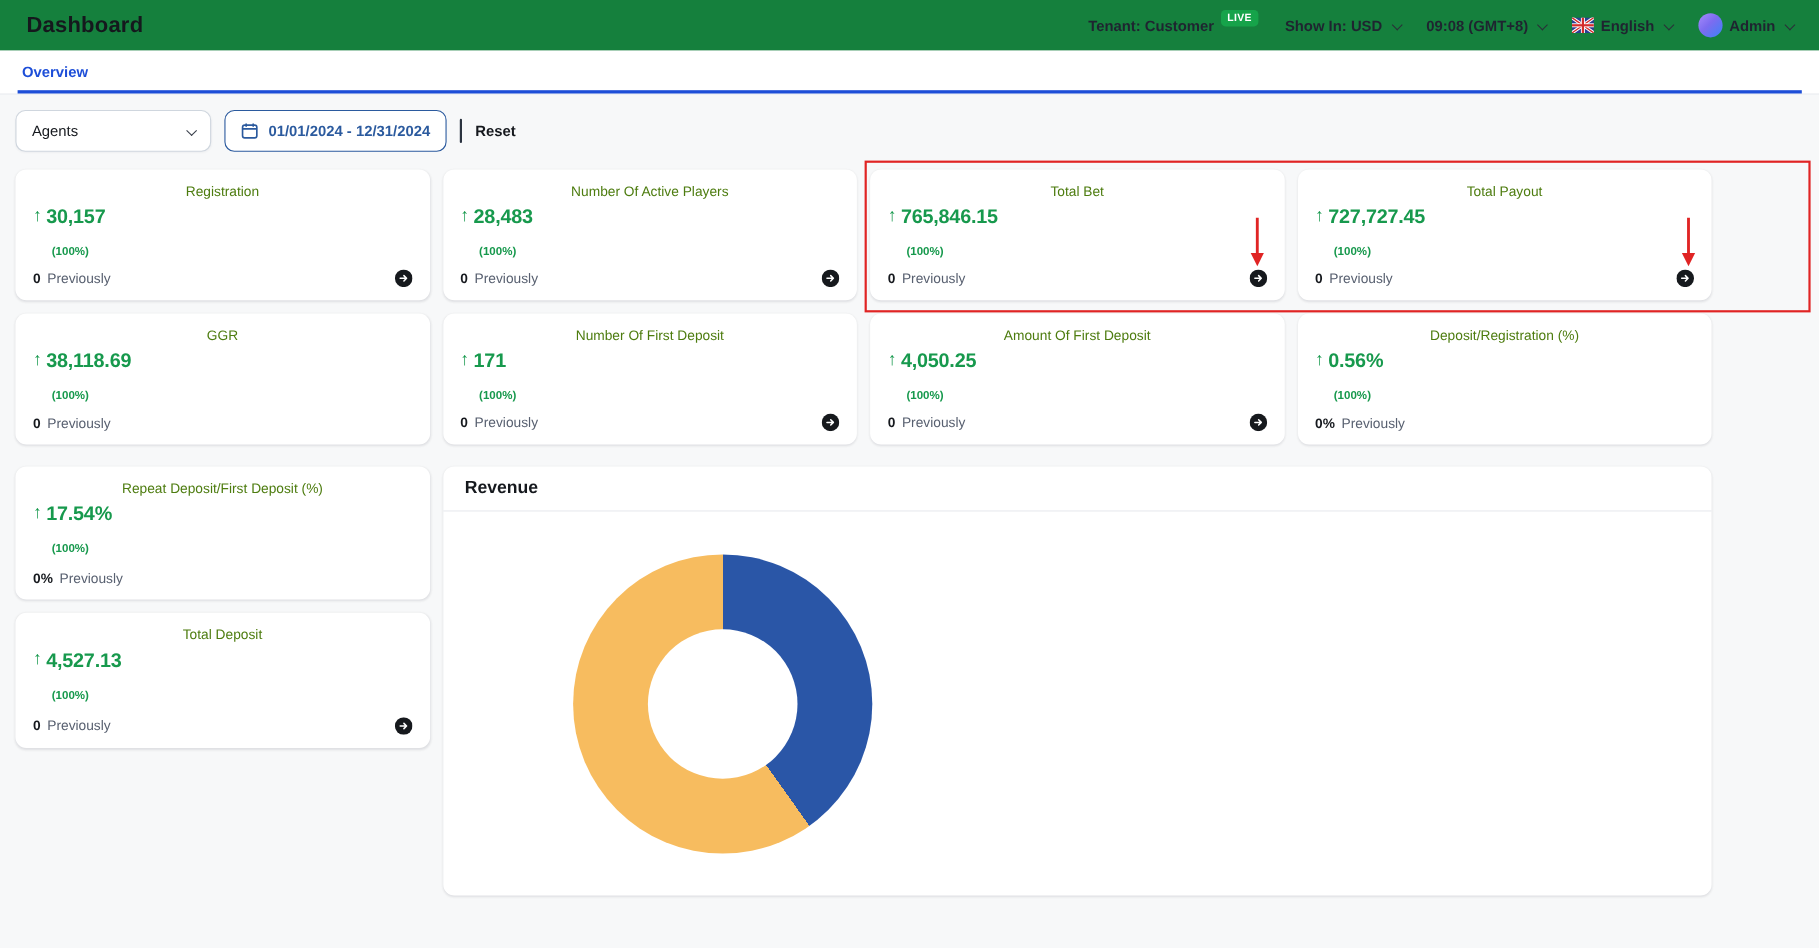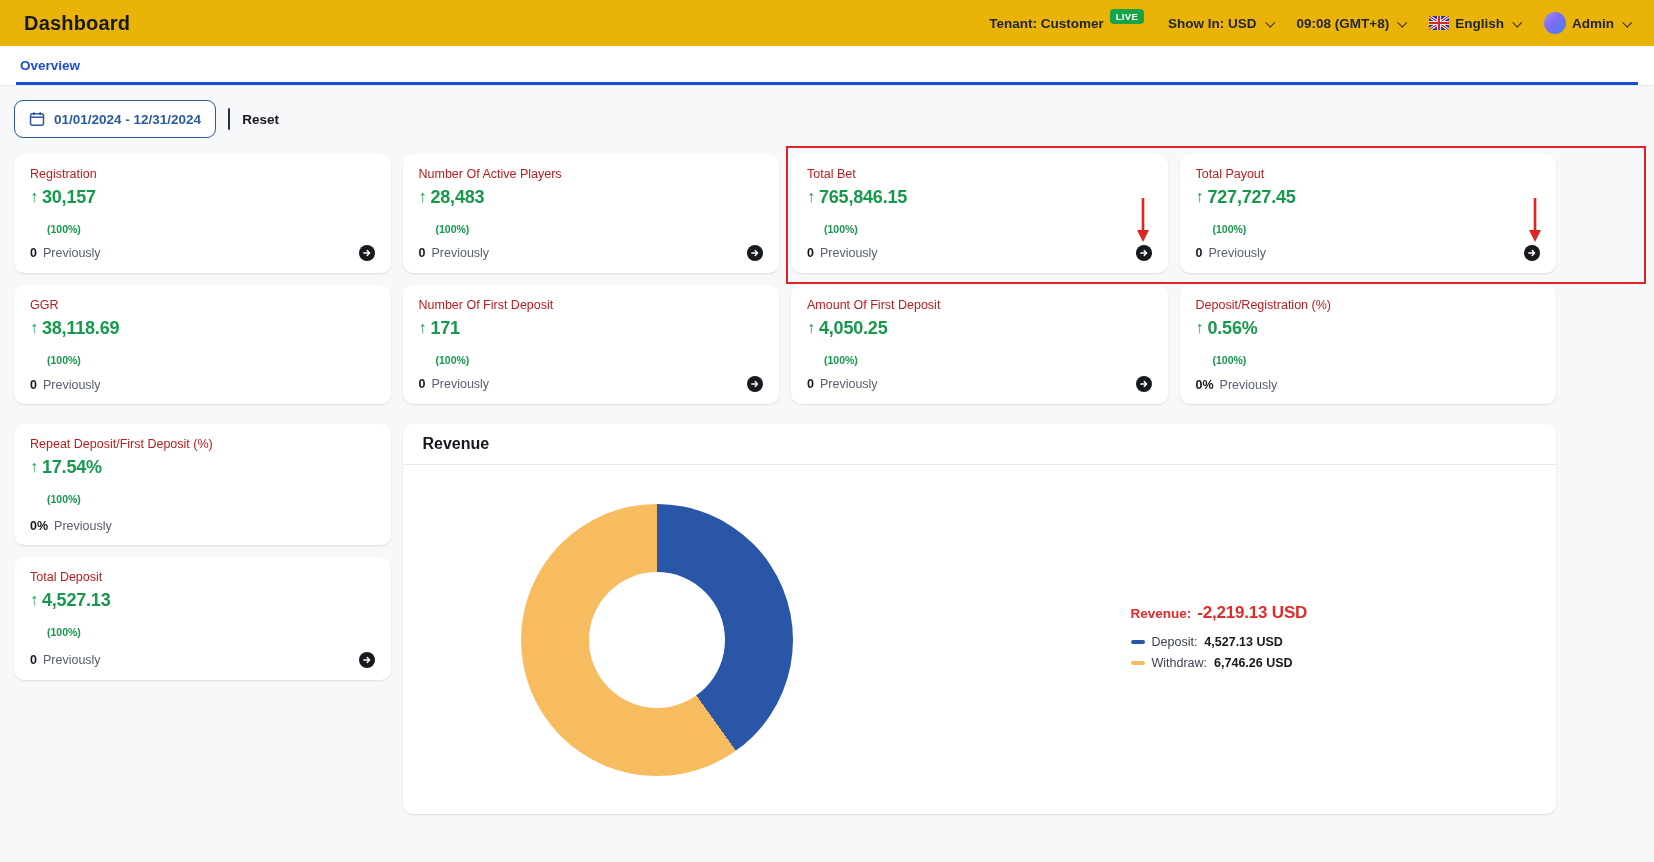--- a/index.html
+++ b/index.html
@@ -1,21 +1,21 @@
 <!DOCTYPE html>
 <html><head>
 <meta charset="utf-8">
 <style>
   * { margin:0; padding:0; box-sizing:border-box; }
   html,body { width:1654px; height:862px; }
   body { font-family:"Liberation Sans", sans-serif; background:#f7f8f9; overflow:hidden; }
   .page { position:relative; width:1654px; height:862px; }
 
   
-  .topbar { height:46px; background:#eab308; display:flex; align-items:center; padding:0 24px; }
+  .topbar { height:46px; background:#15803d; display:flex; align-items:center; padding:0 24px; }
   .page-title { font-size:20px; font-weight:800; color:#15181d; letter-spacing:.2px; }
   .topbar-right { margin-left:auto; display:flex; align-items:center; gap:24px; font-size:13.5px; font-weight:700; color:#1f2430; }
   .tb-item { display:flex; align-items:center; gap:6px; cursor:pointer; white-space:nowrap; }
   .chev { width:7px; height:7px; border-right:1.8px solid #2a2f38; border-bottom:1.8px solid #2a2f38; transform:rotate(45deg) translateY(-1px); display:inline-block; margin-left:3px; }
   .live-badge { background:#16a34a; color:#fff; font-size:9.5px; font-weight:800; padding:2px 6px; border-radius:4px; transform:translateY(-7px); display:inline-block; letter-spacing:.3px; }
   .avatar { width:22px; height:22px; border-radius:50%; background:linear-gradient(135deg,#a78bfa 0%,#7c6cf0 45%,#3b82f6 100%); }
 
   
   .tabsbar { background:#fff; border-bottom:1px solid #e7e9ee; display:flex; padding:0 16px; gap:26px; height:40px;flex-direction:column; }
   .tab { font-size:13.5px; padding:12px 4px 9px; cursor:pointer; color:#3c4250; font-weight:600; border-bottom:3px solid transparent; }
@@ -28,21 +28,21 @@
   .agents-select { width:178px; height:38px; background:#fff; border:1px solid #cfd6de; border-radius:9px; display:flex; align-items:center; justify-content:space-between; padding:0 14px; font-size:13.5px; color:#15181d; cursor:pointer; box-shadow:0 1px 2px rgba(16,24,40,.04); }
   .agents-select .chev { border-color:#3a404c; }
   .date-btn { height:38px; background:#fff; border:1.5px solid #2b5a9e; border-radius:9px; display:flex; align-items:center; gap:9px; padding:12px 14px; font-size:13.5px; font-weight:600; color:#2b5a9e; cursor:pointer; }
   .vdiv { width:2px; height:22px; background:#2b3340; border-radius:1px; }
   .reset-btn { background:none; border:none; font-family:inherit; font-size:13.5px; font-weight:800; color:#15181d; cursor:pointer; }
 
   
   .grid { display:grid; grid-template-columns:repeat(4,1fr); gap:12px; position:relative; }
   .card { background:#fff; border-radius:10px; box-shadow:0 1px 2px rgba(16,24,40,.06), 0 1px 3px rgba(16,24,40,.05); }
   .stat { min-height:119px; padding:13px 16px 12px; display:flex; flex-direction:column; position:relative; }
-  .stat-title { font-size:12.5px; color:#b91c1c; }
+  .stat-title { font-size:12.5px; color:#4d7c0f;text-align:center; }
   .value-row { margin-top:7px; display:flex; align-items:center; gap:4px; }
   .up { color:#17994d; font-size:16px; font-weight:700; line-height:1; }
   .value { font-size:18px; font-weight:800; color:#17994d; letter-spacing:-.2px; line-height:1; }
   .pct { margin-left:17px; margin-top:17px; font-size:10.5px; font-weight:800; color:#17994d; }
   .foot { margin-top:auto; display:flex; align-items:center; gap:6px; font-size:12.5px; }
   .pv { font-weight:800; color:#15181d; }
   .pl { color:#586070; }
   .go { margin-left:auto; width:16px; height:16px; cursor:pointer; display:inline-flex; }
 
   
@@ -111,20 +111,24 @@
   </div>
 
   <div class="tabsbar">
     <div class="tab active">Overview</div>
     <div class="tab">Statistics</div>
   </div>
 
   <div class="main">
 
     <div class="filter-row">
+      <div class="agents-select">
+        <span>Agents</span>
+        <span class="chev"></span>
+      </div>
       <div class="date-btn">
         <span style="display:inline-flex;">
           <svg width="16" height="16" viewBox="0 0 16 16" fill="none" stroke="#2b5a9e" stroke-width="1.5">
               <rect x="1.5" y="2.8" width="13" height="11.5" rx="2"></rect>
               <path d="M1.5 6.2h13M4.8 1.2v3M11.2 1.2v3"></path>
             </svg>
         </span>
         <span>01/01/2024 - 12/31/2024</span>
       </div>
       <div class="vdiv"></div>
@@ -307,36 +311,20 @@
       </div>
 
       <div class="card revenue-card">
         <div class="rev-head">
           <div class="rev-title">Revenue</div>
         </div>
         <div class="rev-body">
           <div class="donut" style="background: conic-gradient(rgb(42, 86, 167) 0%, rgb(42, 86, 167) 40.1577%, rgb(247, 188, 95) 40.1577%, rgb(247, 188, 95) 100%);">
             <div class="donut-hole"></div>
           </div>
-          <div class="legend">
-            <div class="rev-line">
-              <span class="rev-label">Revenue:</span>
-              <span class="rev-value">-2,219.13 USD</span>
-            </div>
-            <div class="li">
-              <span class="swatch" style="background: rgb(42, 86, 167);"></span>
-              <span class="li-label">Deposit:</span>
-              <span class="li-value">4,527.13 USD</span>
-            </div>
-            <div class="li">
-              <span class="swatch" style="background: rgb(247, 188, 95);"></span>
-              <span class="li-label">Withdraw:</span>
-              <span class="li-value">6,746.26 USD</span>
-            </div>
-          </div>
         </div>
       </div>
 
     </div>
   </div>
 
   <div class="anno-rect"></div>
   <svg class="anno-arrow" style="left:1134px; top:196px;" width="18" height="48" viewBox="0 0 18 48">
     <path d="M9 2v33" stroke="#e02424" stroke-width="2.6" fill="none"></path>
     <path d="M3 34 L15 34 L9 46 Z" fill="#e02424"></path>

